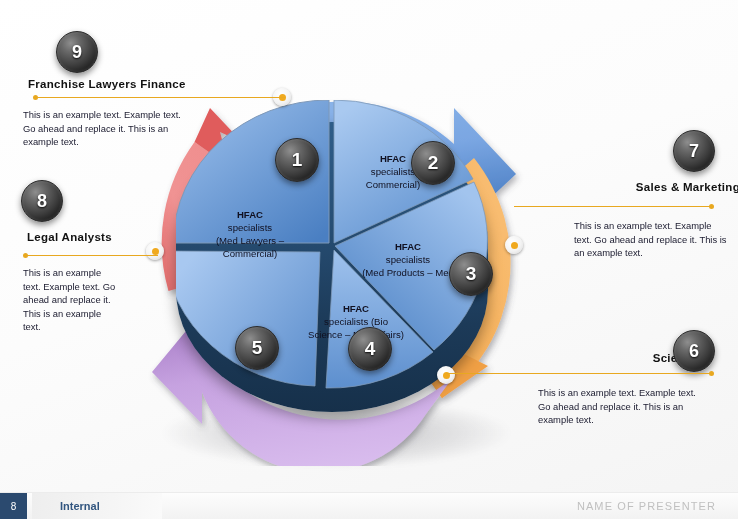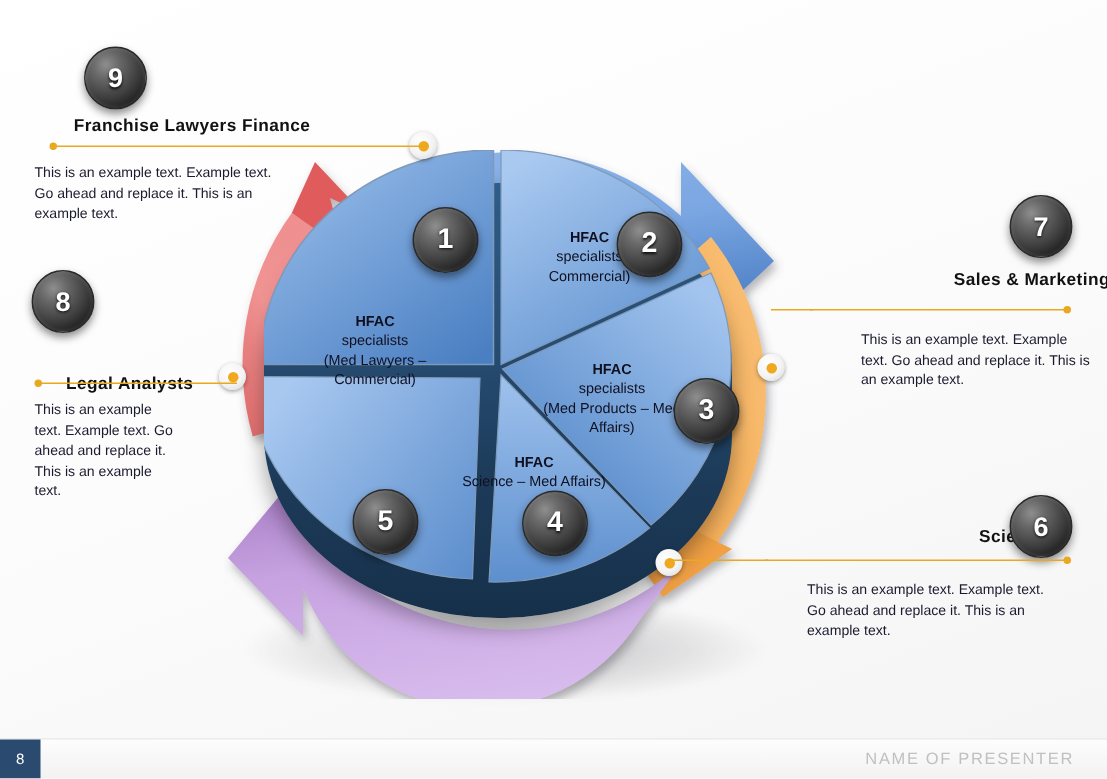--- a/index.html
+++ b/index.html
@@ -205,25 +205,25 @@
       <div style="position:absolute;left:158px;top:52px;width:118px;text-align:center;font-size:9.6px;line-height:13px;color:#101020;font-weight:bold;">
         <div>HFAC</div>
         <div style="font-weight:normal">specialists</div>
         <div style="font-weight:normal">Commercial)</div>
       </div>
 
       <div style="position:absolute;left:166px;top:140px;width:132px;text-align:center;font-size:9.6px;line-height:13px;color:#101020;font-weight:bold;">
         <div>HFAC</div>
         <div style="font-weight:normal">specialists</div>
         <div style="font-weight:normal">(Med Products – Med</div>
-        <div style="font-weight:normal">Affairs)</div>
       </div>
 
       <div style="position:absolute;left:110px;top:202px;width:140px;text-align:center;font-size:9.6px;line-height:13px;color:#101020;font-weight:bold;">
         <div>HFAC</div>
+        <div style="font-weight:normal">specialists (Bio</div>
         <div style="font-weight:normal">Science – Med Affairs)</div>
       </div>
 
     </div>
 
     <div class="badge" style="left:151px;top:92px;">1</div>
     <div class="badge" style="left:287px;top:95px;">2</div>
     <div class="badge" style="left:325px;top:206px;">3</div>
     <div class="badge" style="left:224px;top:281px;">4</div>
     <div class="badge" style="left:111px;top:280px;">5</div>
@@ -235,31 +235,31 @@
         <i></i>
       </div>
     <div class="conn-dot" style="left:381px;top:190px;">
         <i></i>
       </div>
     <div class="conn-dot" style="left:313px;top:320px;">
         <i></i>
       </div>
   </div>
 
-  <div class="callout" style="left:28px;top:78px;width:200px;text-align:center;">
+  <div class="callout" style="left:28px;top:78px;width:200px;">
     <div class="title">Franchise Lawyers Finance</div>
   </div>
   <div class="badge small" style="left:56px;top:31px;">9</div>
   <div class="rule" style="left:36px;top:97px;width:246px;"></div>
   <div class="rule-dot" style="left:33px;top:95px;"></div>
   <div class="callout" style="left:23px;top:108px;width:160px;">
     <div class="body" style="margin-top:0">This is an example text.  Example text. Go ahead and replace it. This is an example text.</div>
   </div>
 
-  <div class="callout" style="left:27px;top:250px;width:180px;margin-left:17px;">
+  <div class="callout" style="left:27px;top:231px;width:180px;">
     <div class="title">Legal Analysts</div>
   </div>
   <div class="badge small" style="left:21px;top:180px;">8</div>
   <div class="rule" style="left:26px;top:255px;width:128px;"></div>
   <div class="rule-dot" style="left:23px;top:253px;"></div>
   <div class="callout" style="left:23px;top:266px;width:96px;">
     <div class="body" style="margin-top:0">This is an example text. Example text.  Go ahead and replace it. This is an example text.</div>
   </div>
 
   <div class="callout" style="left:560px;top:181px;width:180px;text-align:right;">
@@ -282,16 +282,17 @@
     <div class="body" style="margin-top:0">This is an example text.  Example text. Go ahead and replace it. This is an example text.</div>
   </div>
 
   <div class="lead" style="left:282px;top:97px;width:3px;"></div>
   <div class="lead" style="left:154px;top:255px;width:4px;"></div>
   <div class="lead" style="left:514px;top:206px;width:28px;"></div>
   <div class="lead" style="left:446px;top:373px;width:66px;"></div>
 
   <div class="footer">
     <div class="fnum">8</div>
+    <div class="finternal">Internal</div>
     <div class="fpresenter">NAME OF PRESENTER</div>
   </div>
 
 </div>
 
 </body></html>

